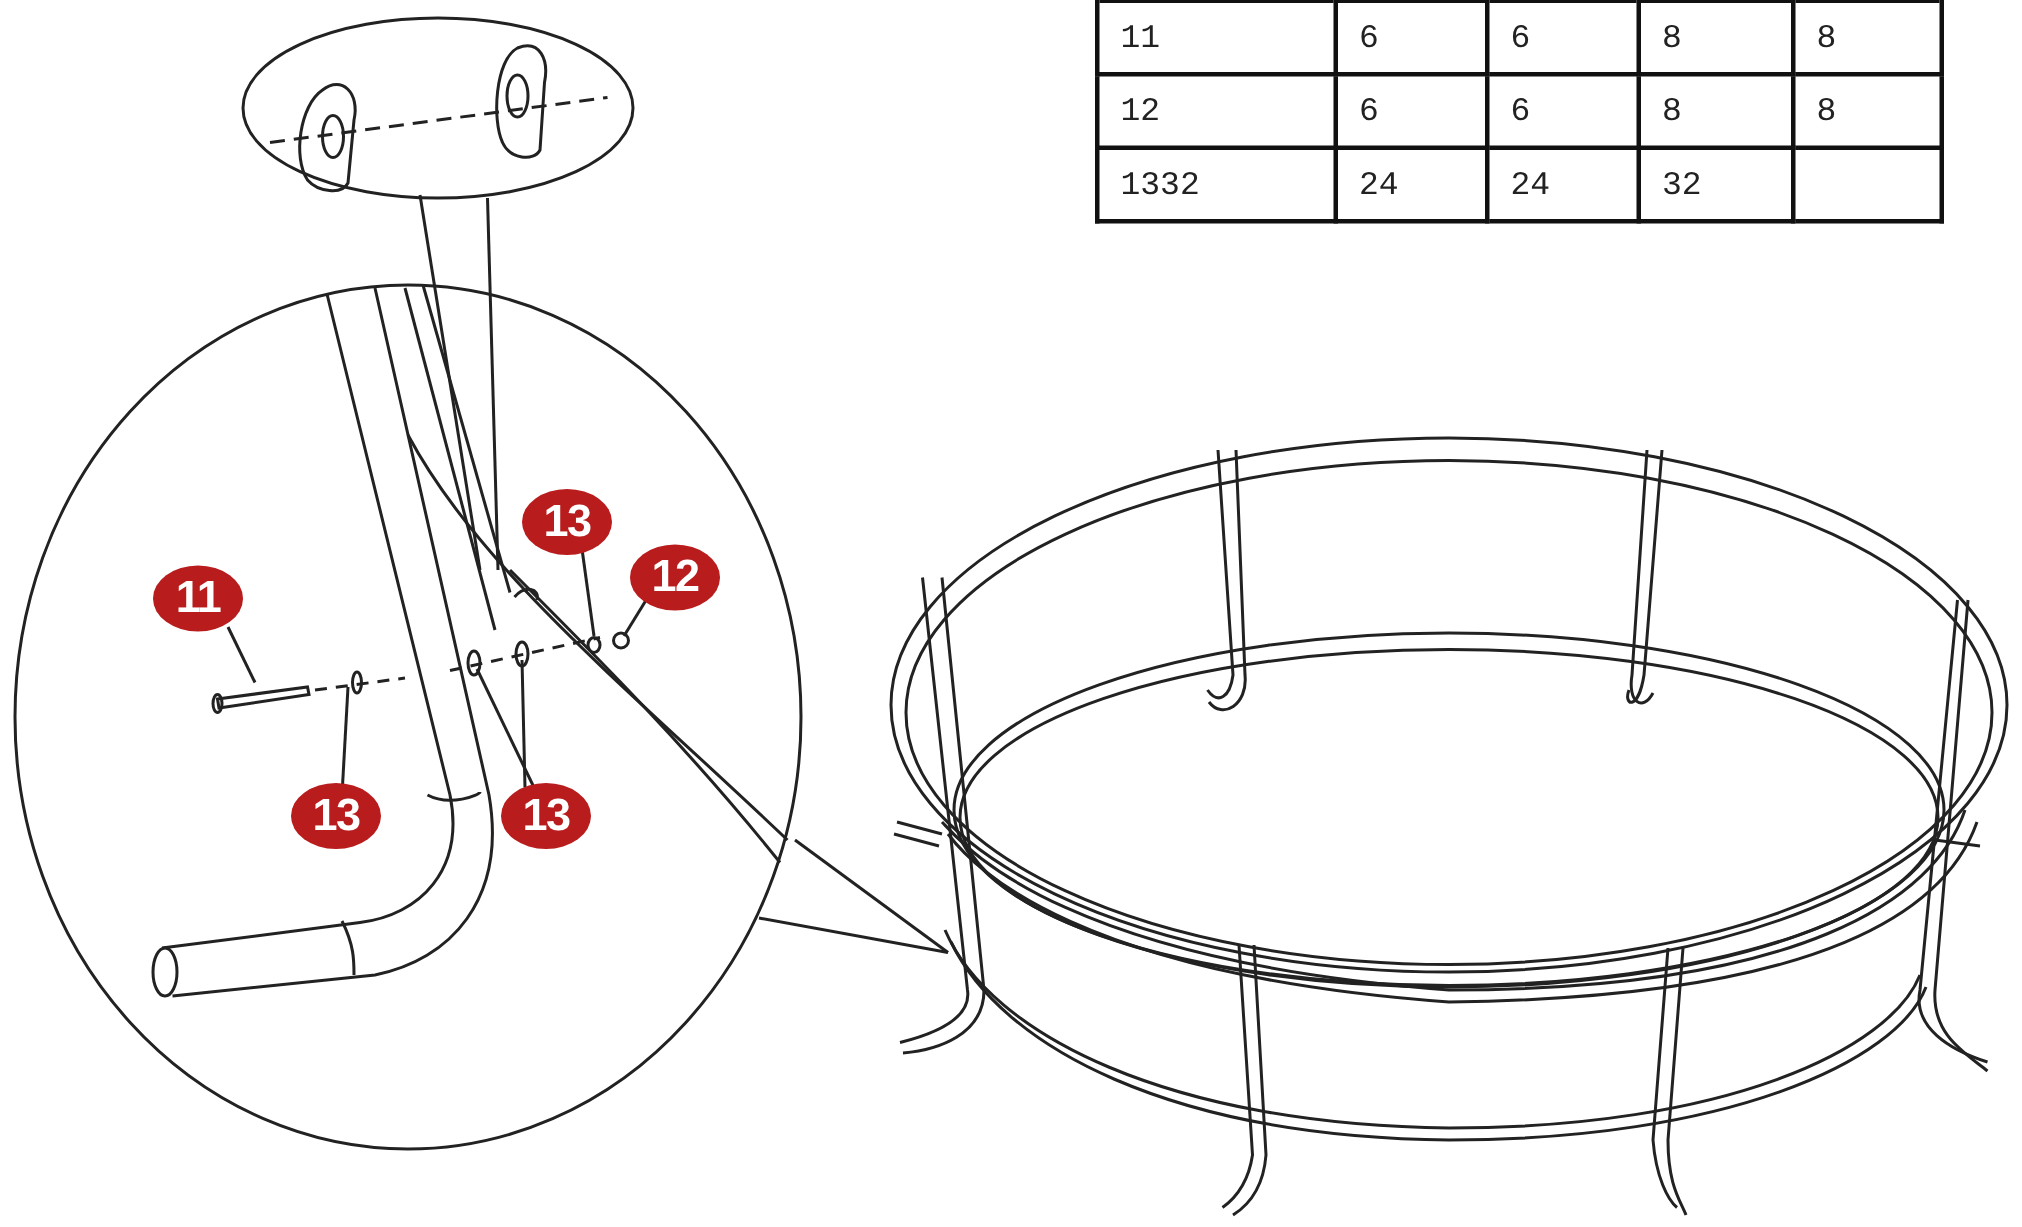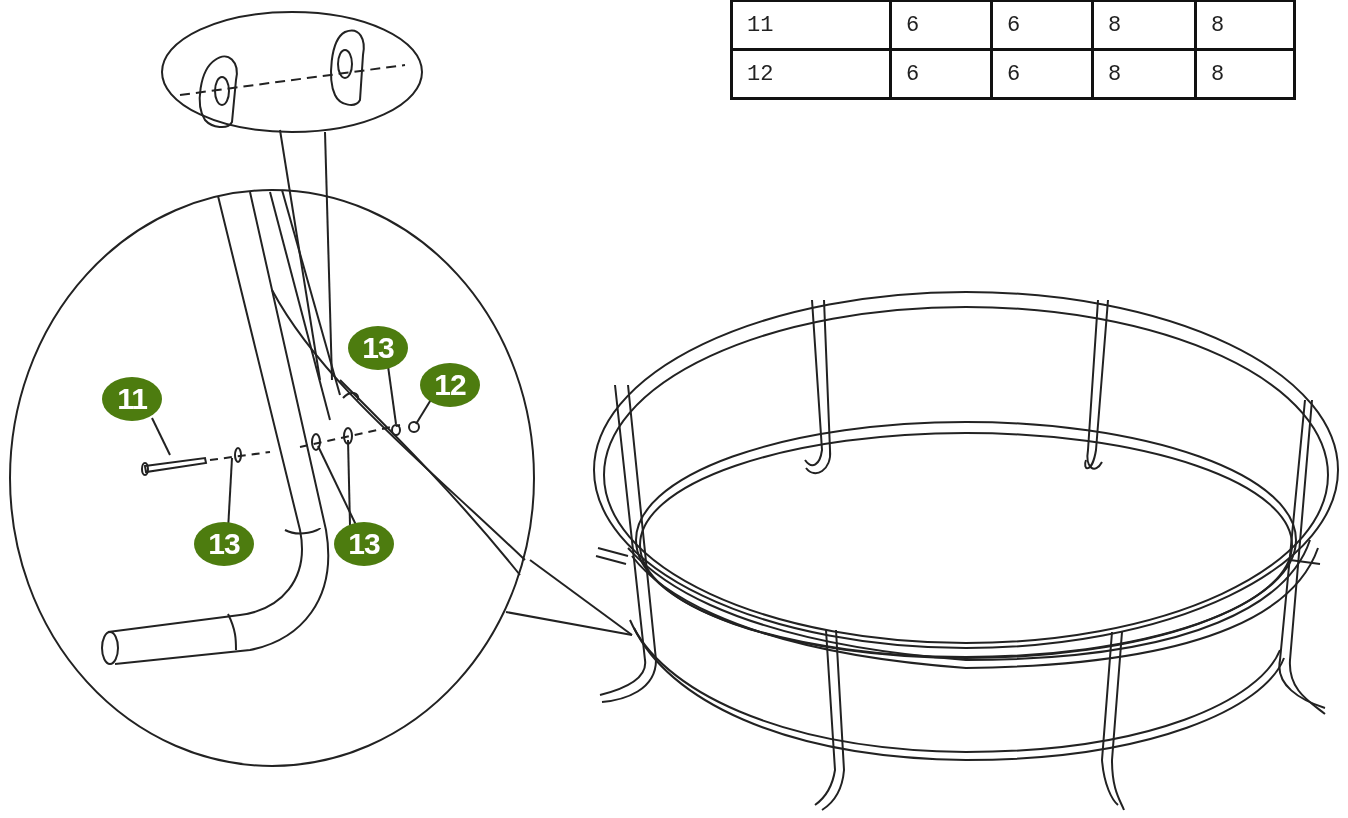--- a/index.html
+++ b/index.html
@@ -6,21 +6,21 @@
   body { width:1348px; height:818px; position:relative; overflow:hidden; font-family:"Liberation Mono", monospace; }
   #drawing { position:absolute; left:0; top:0; width:1348px; height:818px; }
   .qty-table { position:absolute; left:730px; top:0; border-collapse:collapse; font-family:"Liberation Mono", monospace; font-size:22px; color:#222; }
   .qty-table td { border:3px solid #111; height:46px; padding:0 0 0 14px; vertical-align:middle; }
   .qty-table td.c0 { width:142px; }
   .qty-table td.c1 { width:84px; }
   .qty-table td.c2 { width:84px; }
   .qty-table td.c3 { width:86px; }
   .qty-table td.c4 { width:82px; }
   .qty-table tr:first-child td { border-top-width:2px; }
-  .callout { position:absolute; width:60px; height:44px; border-radius:50%; background:#4d7c0f; color:#fff;
+  .callout { position:absolute; width:60px; height:44px; border-radius:50%; background:#b91c1c; color:#fff;
              font-family:"Liberation Sans", sans-serif; font-weight:bold; font-size:30px; line-height:44px; text-align:center; letter-spacing:-1px; }
 </style>
 </head>
 <body>
 
 <svg id="drawing" viewBox="0 0 1348 818" xmlns="http://www.w3.org/2000/svg">
   <g fill="none" stroke="#222" stroke-width="2">
 
     <g>
       <ellipse cx="292" cy="72" rx="130" ry="60"></ellipse>
@@ -111,20 +111,27 @@
       <td class="c3">8</td>
       <td class="c4">8</td>
     </tr>
     <tr>
       <td class="c0">12</td>
       <td class="c1">6</td>
       <td class="c2">6</td>
       <td class="c3">8</td>
       <td class="c4">8</td>
     </tr>
+    <tr>
+      <td class="c0">1332</td>
+      <td class="c1">24</td>
+      <td class="c2">24</td>
+      <td class="c3">32</td>
+      <td class="c4"></td>
+    </tr>
   </tbody>
 </table>
 
 <div class="callout" style="left:102px; top:377px;">11</div>
 <div class="callout" style="left:420px; top:363px;">12</div>
 <div class="callout" style="left:348px; top:326px;">13</div>
 <div class="callout" style="left:194px; top:522px;">13</div>
 <div class="callout" style="left:334px; top:522px;">13</div>
 
 </body></html>

